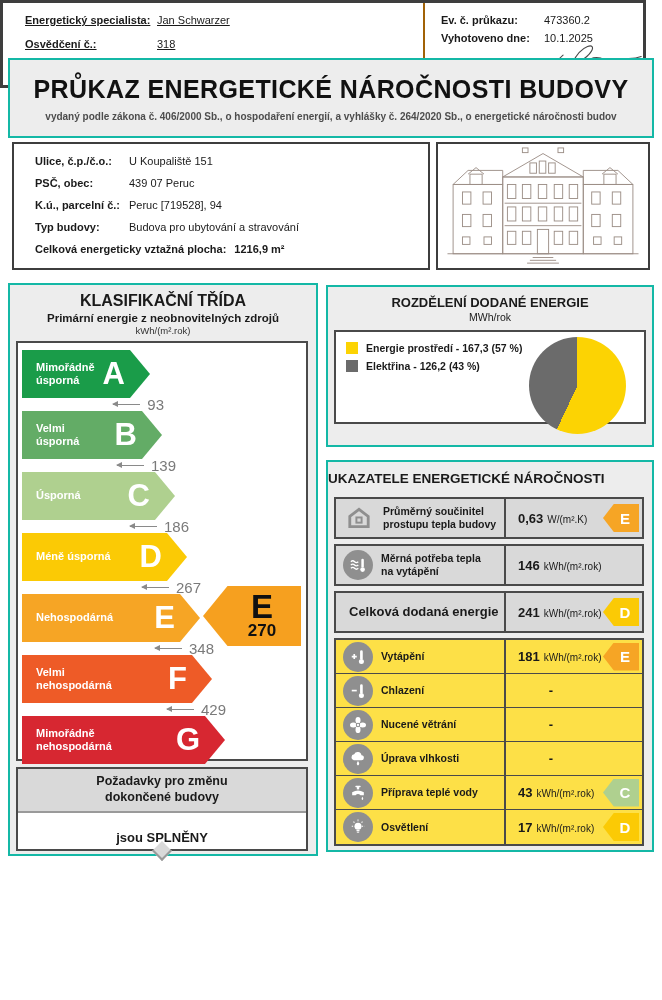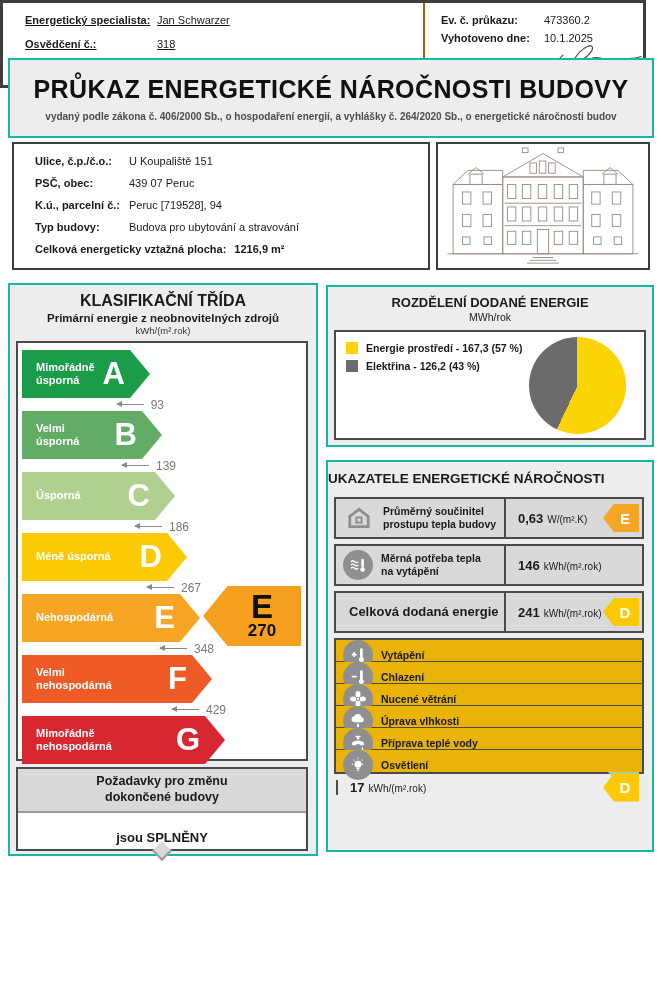--- a/index.html
+++ b/index.html
@@ -24,40 +24,40 @@
   
   .cls-panel { left:8px; top:283px; width:310px; height:573px; }
   .cls-title { text-align:center; font-size:16px; font-weight:bold; margin-top:7px; }
   .cls-sub { text-align:center; font-size:11.5px; font-weight:bold; margin-top:2px; }
   .cls-unit { text-align:center; font-size:9.5px; color:#333; margin-top:1px; }
   .arrows-box { position:absolute; left:6px; top:56px; width:292px; height:420px; padding:7px 0 0 4px; }
   .cls-arrow { height:48px; position:relative; display:flex; align-items:center;
       clip-path:polygon(0 0, calc(100% - 20px) 0, 100% 50%, calc(100% - 20px) 100%, 0 100%); }
   .cls-label { color:#fff; font-weight:bold; font-size:11px; line-height:1.2; padding-left:14px; white-space:pre-line; }
   .cls-letter { position:absolute; right:25px; top:50%; transform:translateY(-50%); color:#fff; font-size:31px; font-weight:800; }
-  .cls-threshold { height:13px; display:flex; align-items:center; justify-content:flex-end; font-size:12px; color:#7a7a7a; }
+  .cls-threshold { height:13px; display:flex; align-items:center; justify-content:flex-end; font-size:15px; color:#7a7a7a; }
   .thr-line { display:inline-block; width:27px; height:1.5px; background:#8a8a8a; position:relative; margin-right:7px; }
   .thr-line:before { content:""; position:absolute; left:-1px; top:-2.8px; border-top:3.5px solid transparent; border-bottom:3.5px solid transparent; border-right:6px solid #8a8a8a; }
   .rating-pointer { position:absolute; right:5px; top:243px; width:98px; height:60px;
       clip-path:polygon(0 50%, 25% 0, 100% 0, 100% 100%, 25% 100%);
       display:flex; flex-direction:column; align-items:center; justify-content:center; padding-left:20px; color:#111; }
   .rating-letter { font-size:33px; font-weight:800; line-height:30px; }
   .rating-value { font-size:17px; font-weight:800; line-height:18px; }
   .req-box { position:absolute; left:6px; top:482px; width:292px; height:84px; background:#fff; border:2px solid #4a4a4a; }
   .req-head { background:#d9d9d9; border-bottom:2px solid #9a9a9a; height:44px; display:flex; align-items:center; justify-content:center;
       text-align:center; font-size:12.5px; font-weight:bold; white-space:pre-line; line-height:1.25; position:relative; }
   .req-notch { position:absolute; left:50%; bottom:-9px; width:14px; height:14px; background:#d9d9d9;
       border-right:2px solid #9a9a9a; border-bottom:2px solid #9a9a9a; transform:translateX(-50%) rotate(45deg); }
   .req-result { text-align:center; font-size:13px; font-weight:bold; margin-top:17px; }
 
   
   .dist-panel { left:326px; top:285px; width:328px; height:162px; }
   .dist-title { text-align:center; font-size:13px; font-weight:bold; margin-top:8px; }
   .dist-unit { text-align:center; font-size:10.5px; margin-top:1px; }
-  .dist-inner { position:absolute; left:6px; top:43px; width:312px; height:110px; padding:10px 0 0 10px; }
+  .dist-inner { position:absolute; left:6px; top:43px; width:312px; height:94px; padding:10px 0 0 10px; }
   .legend-row { display:flex; align-items:center; margin-bottom:6px; }
   .swatch { width:12px; height:12px; margin-right:8px; flex:none; }
   .legend-text { font-size:10.5px; font-weight:bold; }
   .pie { position:absolute; right:18px; top:5px; width:97px; height:97px; border-radius:50%; }
 
   
   .ind-panel { left:326px; top:460px; width:328px; height:392px; }
   .ind-title { font-size:13.5px; font-weight:bold; margin-top:9px; }
   .ind-rows { position:absolute; left:6px; top:35px; width:310px; }
   .ind-row { display:flex; align-items:stretch; border:2px solid #4a4a4a; background:#d9d9d9; height:42px; margin-bottom:5px; position:relative; }
@@ -66,21 +66,21 @@
   .ind-label { font-size:10.5px; font-weight:bold; line-height:1.2; white-space:pre-line; margin-left:8px; }
   .ind-row.total .ind-label { font-size:13px; margin-left:6px; }
   .ind-value { font-size:13px; font-weight:bold; }
   .ind-unit { font-size:10px; margin-left:4px; margin-top:2px; }
   .right.dash { justify-content:center; padding-left:0; padding-right:42px; }
   .grade-arrow { position:absolute; right:3px; top:50%; transform:translateY(-50%); width:36px; height:28px;
       clip-path:polygon(0 50%, 30% 0, 100% 0, 100% 100%, 30% 100%);
       display:flex; align-items:center; justify-content:center; padding-left:8px;
       color:#fff; font-size:15px; font-weight:800; }
   .ind-table { border:2px solid #4a4a4a; background:#fff; }
-  .ind-table .ind-row { border:none; border-bottom:1.5px solid #4a4a4a; background:#eab308; height:22px; margin-bottom:0;flex-direction:column; }
+  .ind-table .ind-row { border:none; border-bottom:1.5px solid #4a4a4a; background:#fde047; height:34px; margin-bottom:0; }
   .ind-table .ind-row:last-child { border-bottom:none; }
   .icon-circle { width:30px; height:30px; border-radius:50%; background:#8f8f8f; flex:none; display:flex; align-items:center; justify-content:center; }
   .icon-plain { width:32px; height:30px; flex:none; display:flex; align-items:center; justify-content:center; }
 
   
   .footer { left:8px; top:866px; width:646px; height:88px; background:#fff; border:3px solid #3e3e3e; display:flex; }
   .foot-col { padding:11px 0 11px 22px; display:flex; flex-direction:column; justify-content:space-between; }
   .foot-left { width:422px; flex:none; border-right:2px solid #a16207;text-decoration:underline; }
   .foot-right { flex:1; padding-left:16px; padding-right:14px; }
   .foot-row { display:flex; align-items:center; font-size:11px; line-height:13px; }

